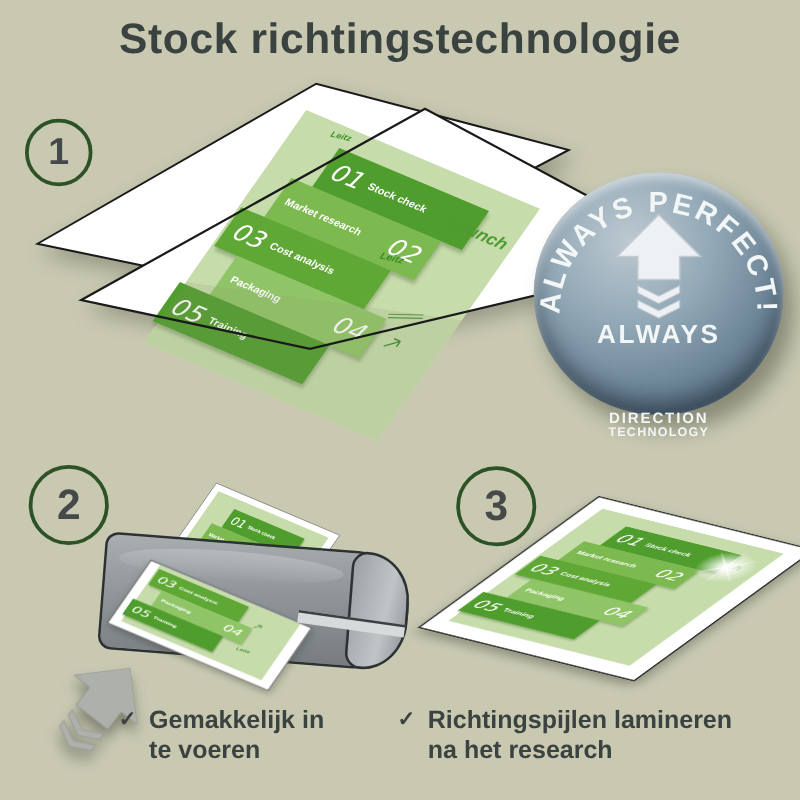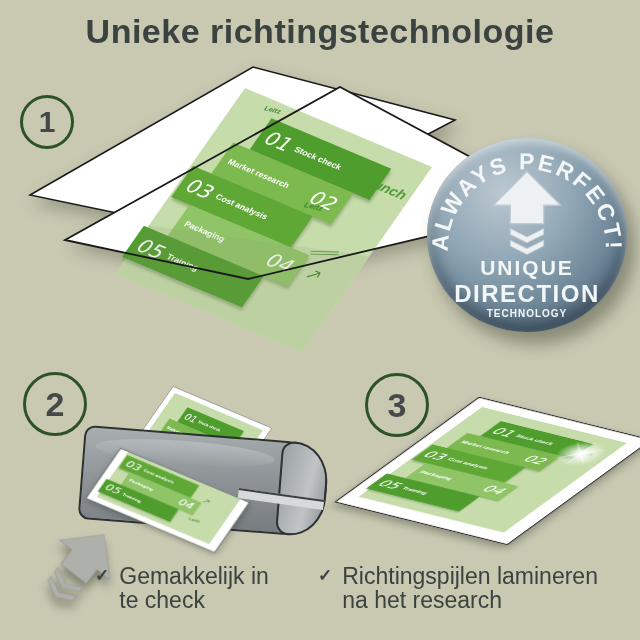--- a/index.html
+++ b/index.html
@@ -52,61 +52,61 @@
   
   .badge{position:absolute;left:427px;top:138px;width:200px;height:194px;border-radius:50%;
          background:radial-gradient(circle at 38% 28%,#bcc8d0 0%,#93a9b7 35%,#6b8496 65%,#475c6d 90%,#3c5060 100%);
          box-shadow:8px 12px 16px rgba(60,64,48,.45),
                     inset 0 5px 8px rgba(255,255,255,.55),
                     inset 0 -10px 16px rgba(15,25,35,.45);
          z-index:9;}
   .badge svg{position:absolute;left:0;top:0;}
   .badge-txt{position:absolute;left:0;top:118px;width:200px;text-align:center;color:#f3f6f7;}
   .badge-txt .l1{font-size:21px;font-weight:bold;letter-spacing:2px;}
-  .badge-txt .l2{font-size:24px;font-weight:bold;letter-spacing:1.5px;}
+  .badge-txt .l2{font-size:12px;font-weight:bold;letter-spacing:1.5px;margin-top:47px;}
   .badge-txt .l3{font-size:10px;font-weight:bold;letter-spacing:1px;}
 
   
   .machine{position:absolute;left:85px;top:425px;width:242px;height:90px;
            transform:rotate(4.5deg);transform-origin:0 0;
            background:linear-gradient(175deg,#a9aeb1 0%,#8f9598 45%,#747a7e 100%);
            border:2px solid #2c3133;
            border-radius:12px 50px 50px 12px / 12px 54px 54px 12px;z-index:4;}
   .machine .ridge{position:absolute;left:10px;top:6px;width:180px;height:24px;border-radius:50%;
            background:linear-gradient(#b7bcbf,rgba(150,156,159,0));opacity:.85;}
   .machine .cap{position:absolute;right:-2px;top:-2px;width:44px;height:90px;
            background:linear-gradient(100deg,#9ba1a4,#c0c4c6 60%,#8e9497);
            border:2px solid #2c3133;
            border-radius:18px 50px 50px 18px / 18px 56px 56px 18px;}
   .slot{position:absolute;left:238px;top:494px;width:86px;height:8px;background:#d6dadb;
         border-top:2px solid #3a4043;transform:rotate(8deg);z-index:6;}
 
   
   .caption{position:absolute;display:flex;gap:10px;color:#3b4340;z-index:8;}
   .caption .chk{font-size:17px;font-weight:bold;line-height:24px;}
-  .caption .txt{font-size:23px;font-weight:normal;line-height:24px;}
+  .caption .txt{font-size:20px;font-weight:bold;line-height:24px;}
   .cap2{left:95px;top:564px;}
   .cap3{left:318px;top:564px;}
 
   .garrow{position:absolute;left:38px;top:524px;z-index:7;
           transform:rotate(38deg);filter:drop-shadow(4px 6px 5px rgba(40,44,34,.45));}
 
   
   .burst{position:absolute;left:138px;top:10px;width:64px;height:64px;
          background:radial-gradient(circle,#ffffff 0%,rgba(255,255,255,.85) 16%,rgba(255,255,255,0) 62%);}
   .burst i,.burst b{position:absolute;left:0;top:31px;width:64px;height:2px;background:
          linear-gradient(90deg,rgba(255,255,255,0),#fff 50%,rgba(255,255,255,0));display:block;}
   .burst i{transform:rotate(45deg);} .burst b{transform:rotate(-45deg);}
   .burst u{position:absolute;left:31px;top:0;width:2px;height:64px;display:block;background:
          linear-gradient(rgba(255,255,255,0),#fff 50%,rgba(255,255,255,0));}
 </style>
 </head>
 <body>
 
-<div class="title">Unieke richtingstechnologie</div>
+<div class="title">Stock richtingstechnologie</div>
 
 <svg class="lay" width="640" height="370" style="z-index:1;filter:drop-shadow(4px 8px 8px rgba(60,64,48,.35));">
   <polygon points="30,195 253,67 455,120 232,237" fill="#ffffff" stroke="#1a1a1a" stroke-width="1.6"></polygon>
   <polygon points="65,240 340,87 560,205 248,279" fill="#ffffff"></polygon>
 </svg>
 
 <div class="wm" style="left:160px;top:140px;">Leitz</div>
 <div class="wm" style="left:58px;top:178px;font-size:7px;">Leitz</div>
 <div class="wm" style="left:243px;top:133px;">Leitz</div>
 <div class="wm-lines" style="left:128px;top:186px;">
@@ -173,21 +173,21 @@
     <text font-size="23" font-weight="bold" letter-spacing="2.5" fill="#f3f6f7" font-family="Liberation Sans, sans-serif">
       <textPath href="#arcP" startOffset="50%" text-anchor="middle">ALWAYS PERFECT!</textPath>
     </text>
   </svg>
   <svg width="84" height="92" viewBox="0 0 100 110" style="left:58px;top:32px;">
     <polygon points="50,2 90,42 70,42 70,64 30,64 30,42 10,42" fill="#eef1f3" stroke="#c3cad0" stroke-width="1.5"></polygon>
     <path d="M30,70 L50,80 L70,70 L70,77 L50,87 L30,77 Z" fill="#eef1f3" stroke="#c3cad0" stroke-width="1"></path>
     <path d="M30,84 L50,94 L70,84 L70,91 L50,101 L30,91 Z" fill="#eef1f3" stroke="#c3cad0" stroke-width="1"></path>
   </svg>
   <div class="badge-txt">
-    <div class="l1">UNIQUE</div>
+    <div class="l1">ALWAYS</div>
     <div class="l2">DIRECTION</div>
     <div class="l3">TECHNOLOGY</div>
   </div>
 </div>
 
 <div class="stepcircle c2">
   <span>2</span>
   </div>
 
 <div class="docwrap" style="transform:matrix(0.433,0.183,-0.269,0.385,175,393);z-index:3;">
@@ -236,21 +236,21 @@
 <svg class="garrow" width="80" height="88" viewBox="0 0 100 110">
   <polygon points="50,2 90,42 70,42 70,64 30,64 30,42 10,42" fill="#aeb0ab" stroke="#9a9c98" stroke-width="1"></polygon>
   <path d="M30,70 L50,80 L70,70 L70,77 L50,87 L30,77 Z" fill="#aeb0ab" stroke="#9a9c98" stroke-width="1"></path>
   <path d="M30,84 L50,94 L70,84 L70,91 L50,101 L30,91 Z" fill="#aeb0ab" stroke="#9a9c98" stroke-width="1"></path>
 </svg>
 
 <div class="caption cap2">
   <span class="chk">✓</span>
   <span class="txt">
     <span>Gemakkelijk in</span><br>
-    <span>te check</span>
+    <span>te voeren</span>
   </span>
 </div>
 
 <div class="stepcircle c3">
   <span>3</span>
   </div>
 
 <div class="docwrap" style="transform:matrix(0.714,0.177,-0.543,0.395,482,407);z-index:3;filter:drop-shadow(5px 8px 8px rgba(50,54,42,.4));">
   <div class="pouch" style="left:-18px;top:-18px;width:239px;height:263px;border-width:2px;"></div>
   <div class="doc">

